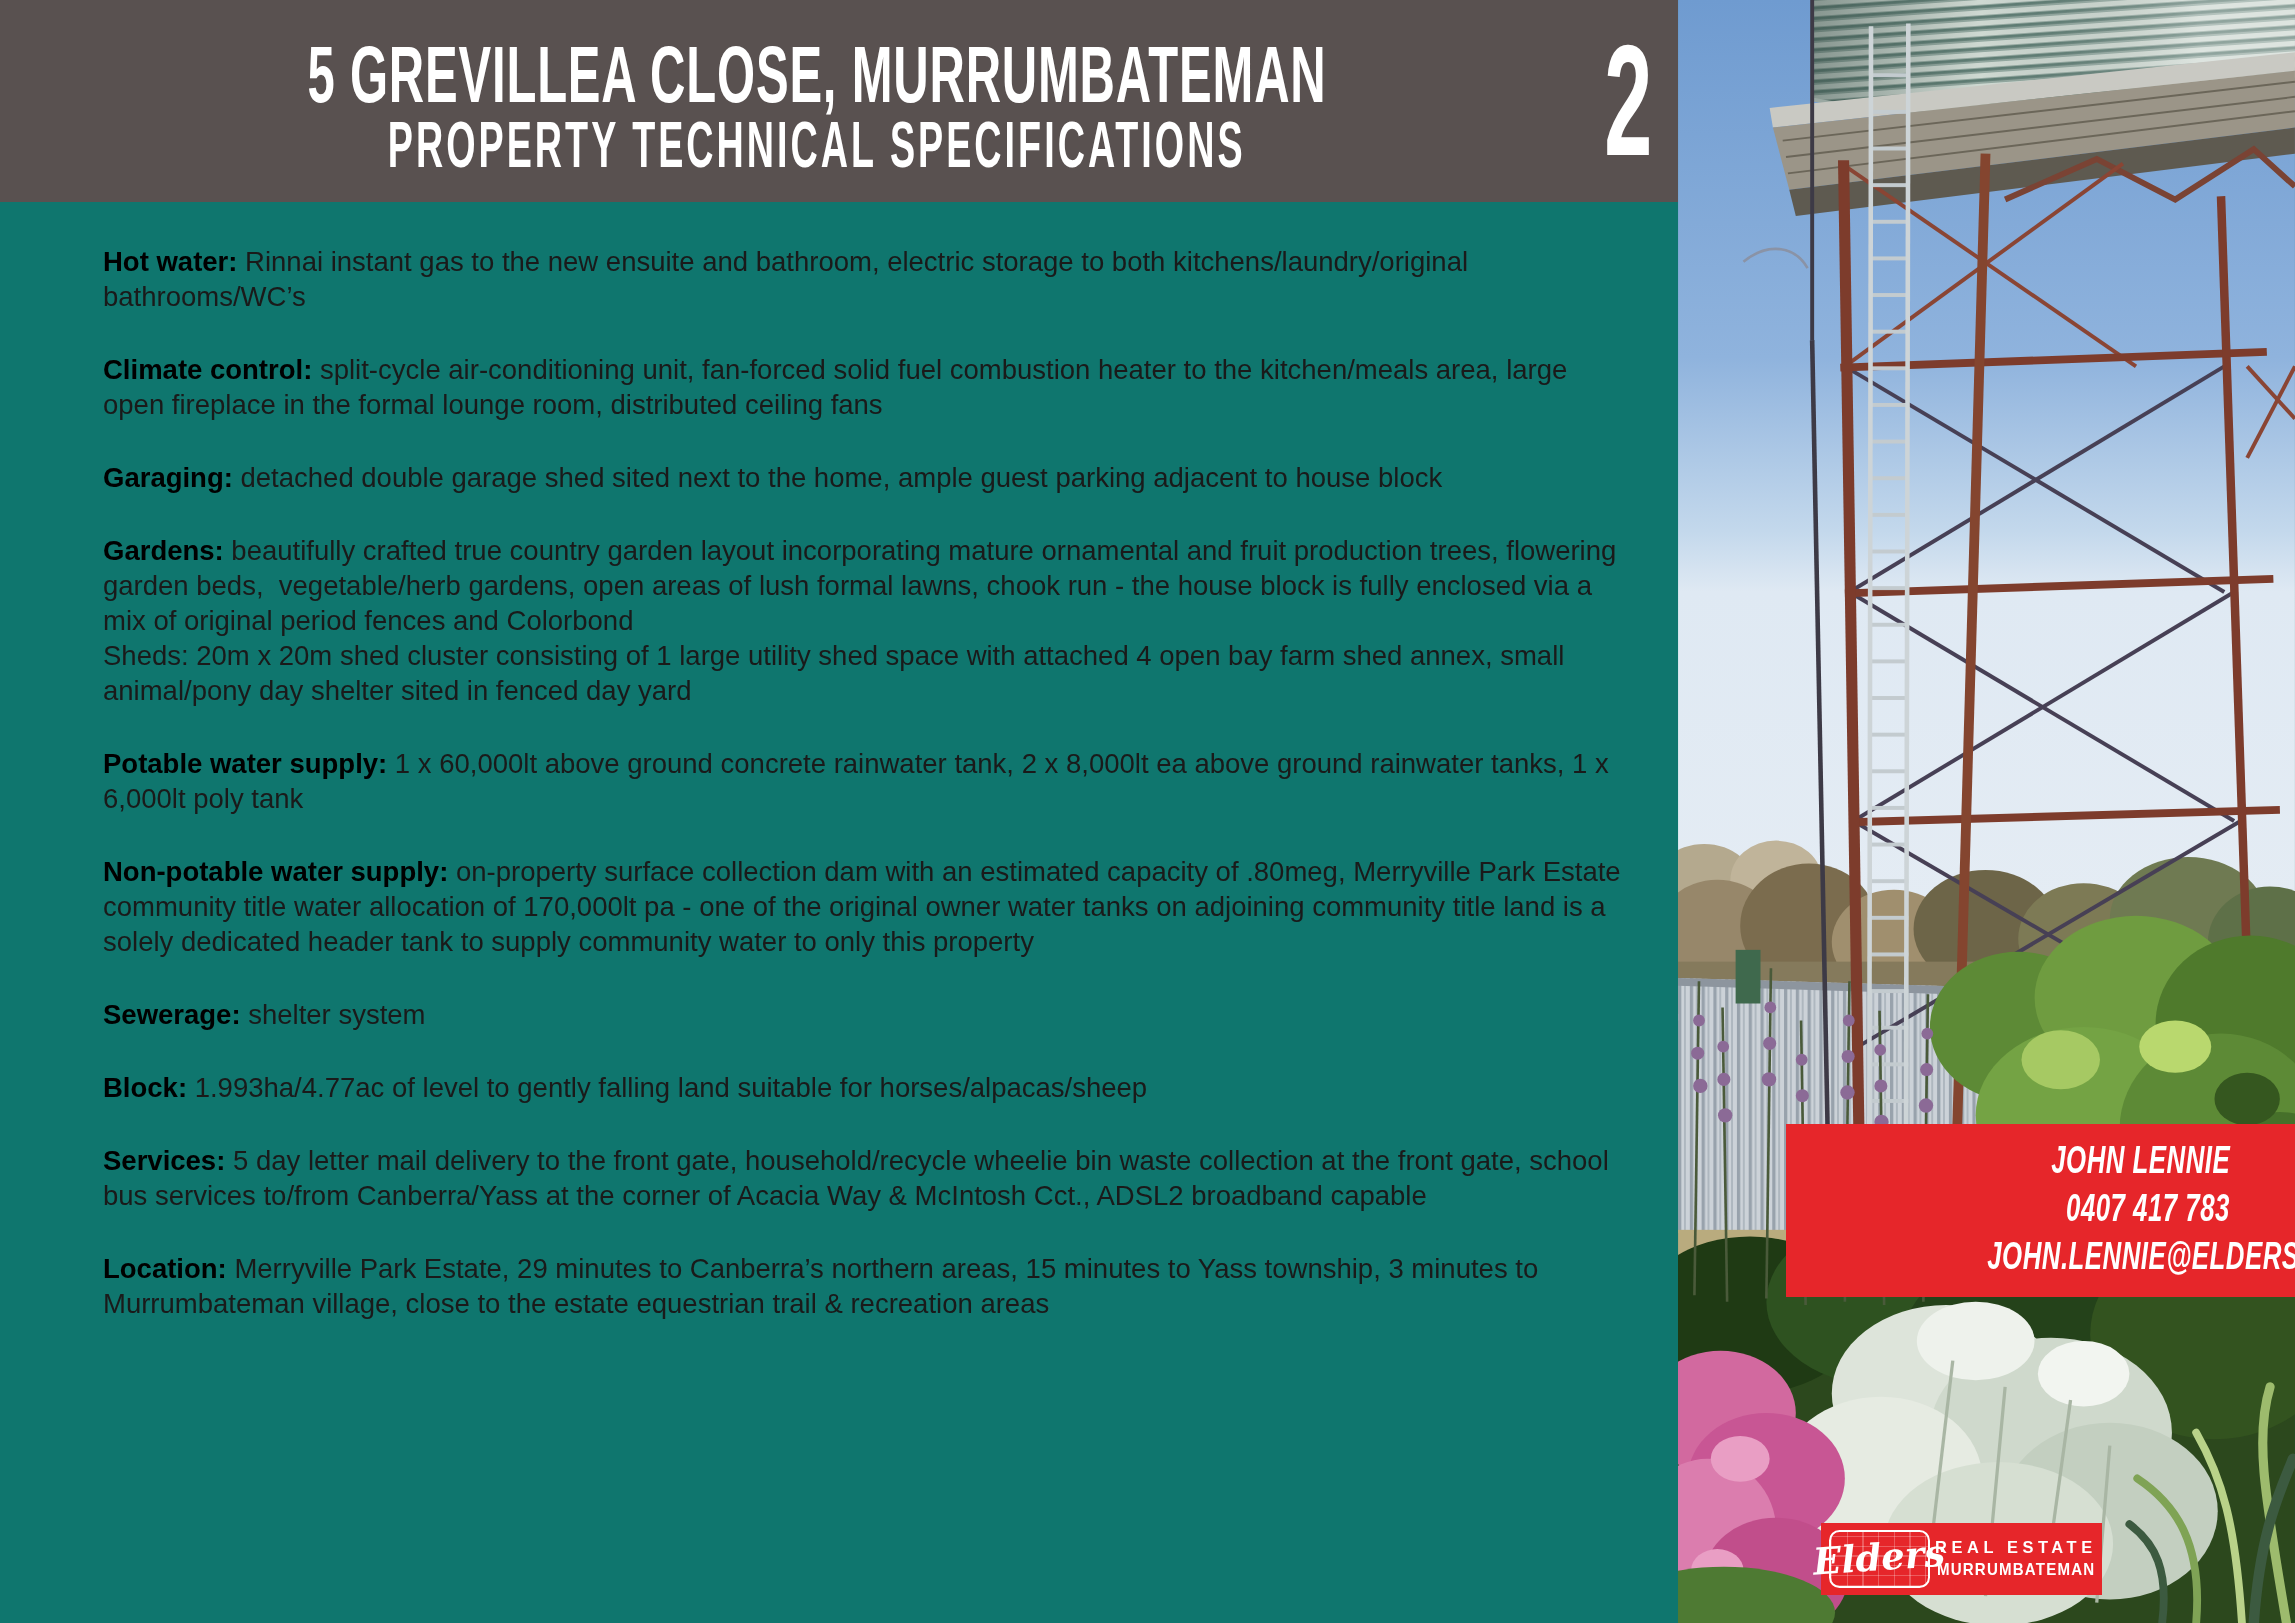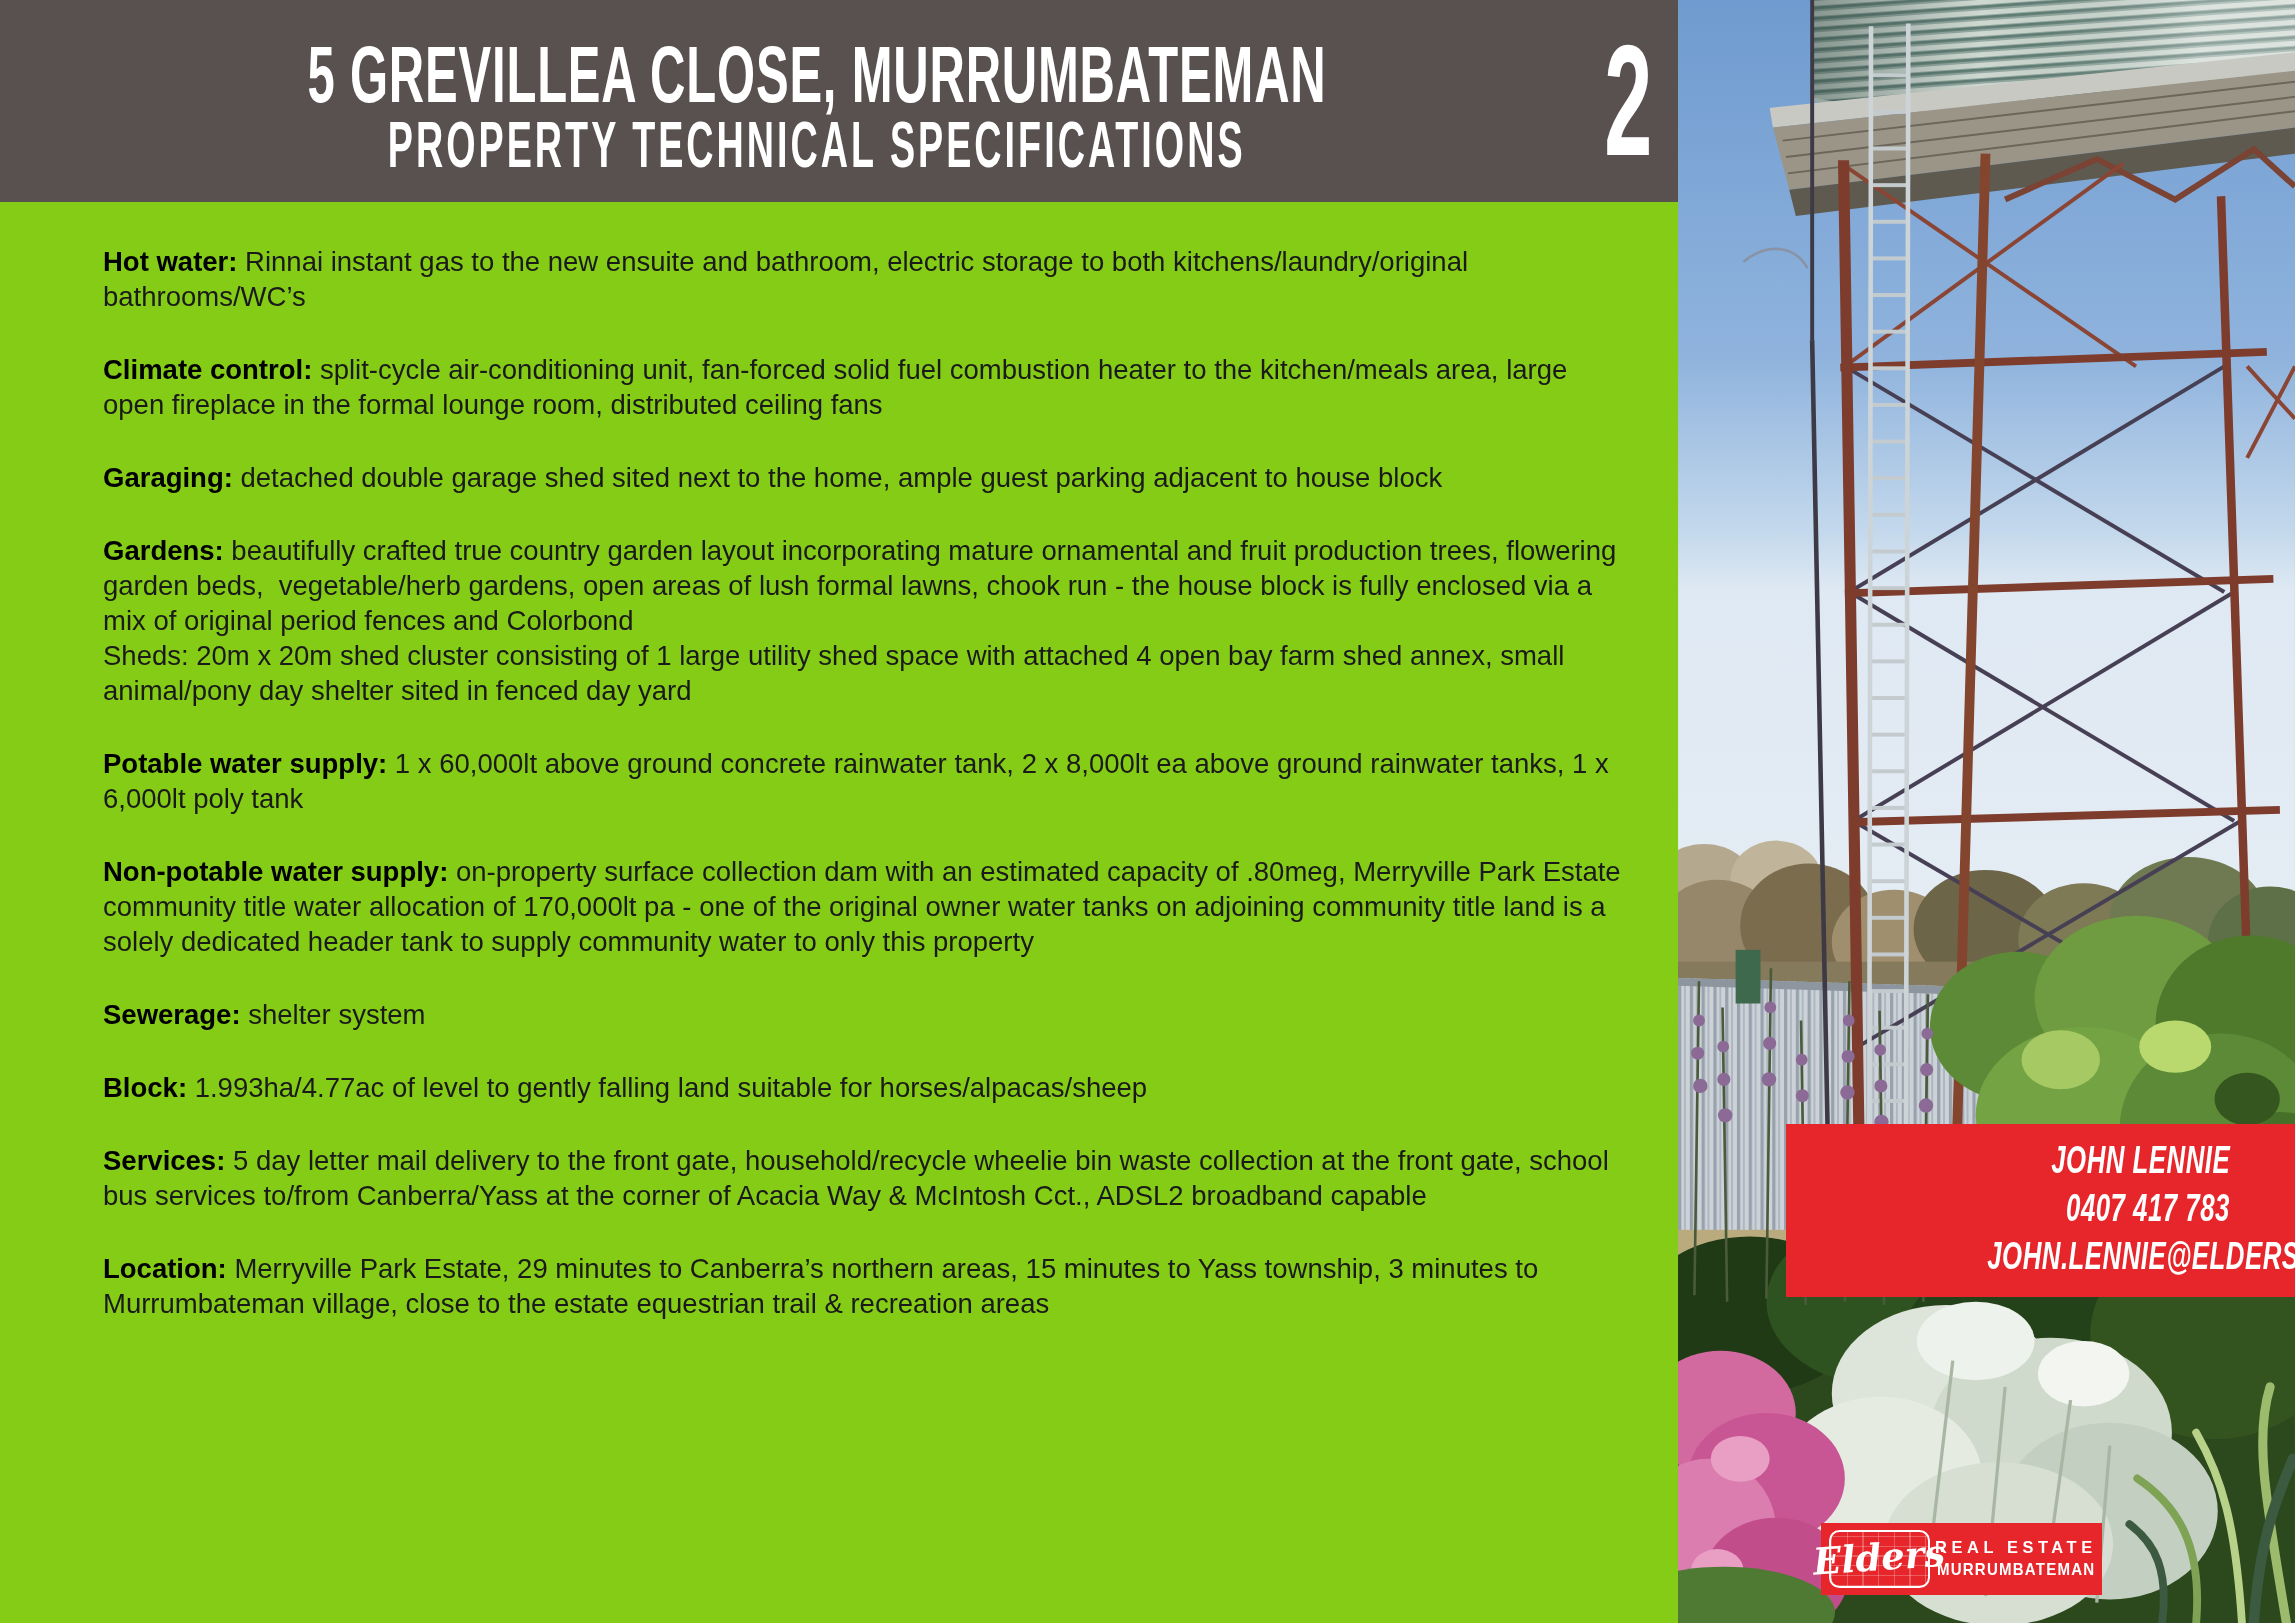--- a/index.html
+++ b/index.html
@@ -1,17 +1,17 @@
 <!DOCTYPE html>
 <html style="font-size:10.5px"><head>
 <meta charset="utf-8">
 <style>
   html,body{margin:0;padding:0;background:#888;}
   .page{
-    position:relative;width:2295px;height:1623px;background:#84cc16;
+    position:relative;width:2295px;height:1623px;background:#0f766e;
     overflow:hidden;font-family:"Liberation Sans",sans-serif;
   }
   
   .header{position:absolute;left:0;top:0;width:1678px;height:202px;background:#595150;}
   .titles{position:absolute;left:817px;top:36px;transform:translateX(-50%);text-align:center;white-space:nowrap;}
   .titles h1{margin:0;font-size:79px;line-height:77px;font-weight:bold;color:#fff;letter-spacing:1.3px;}
   .titles h2{margin:0;font-size:65px;line-height:63px;font-weight:bold;color:#fff;}
   .cond{display:inline-block;transform:scaleX(0.62);transform-origin:center center;}
   .cond-sub{display:inline-block;transform:scaleX(0.58);transform-origin:center center;letter-spacing:5.2px;}
   .page-num{position:absolute;right:26px;top:21.6px;color:#fff;font-size:157px;line-height:157px;font-weight:bold;}

